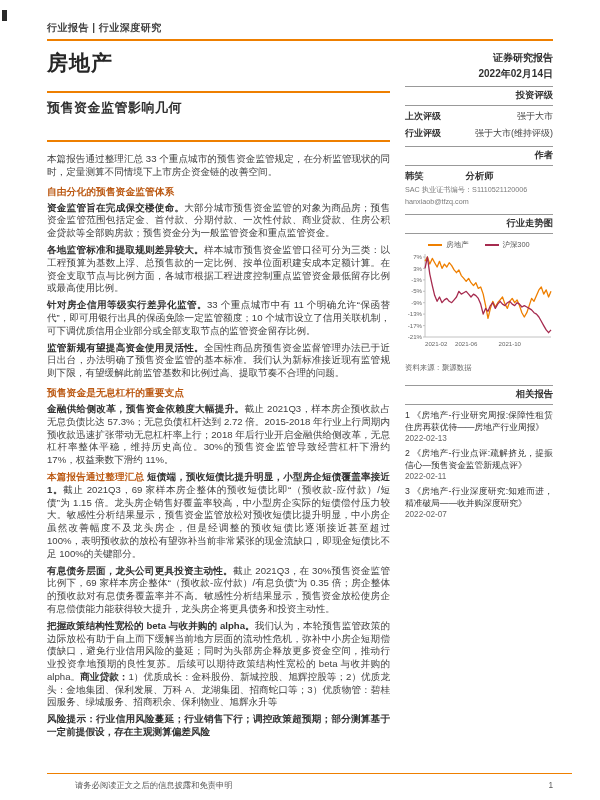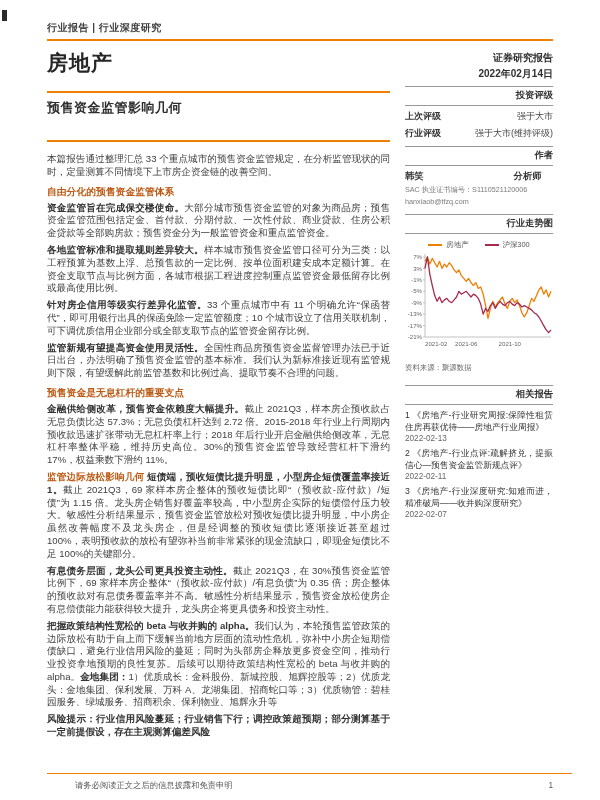--- a/index.html
+++ b/index.html
@@ -35,21 +35,21 @@
 
   
   .rpt-type { font-size:10px; font-weight:bold; color:#2f2f2f; text-align:right; margin-top:10px; }
   .rpt-date { font-size:10px; font-weight:bold; color:#2f2f2f; text-align:right; margin:2px 0 5px; }
   .side-h { border-top:1px solid #999; border-bottom:1px solid #999; font-weight:bold; font-size:9.3px; color:#333; padding:2px 0 3px;text-align:right; }
   .rrow { display:flex; justify-content:space-between; font-size:9px; padding:4px 0 0; }
   .rrow .lbl { font-weight:bold; color:#333; }
   .rrow .val { color:#444; }
   .rating-block { padding-bottom:6px; }
   .auth-block { padding:4px 0 8px; }
-  .auth-line { display:flex; font-size:9.3px; font-weight:bold; color:#333;gap:48px; }
+  .auth-line { display:flex; font-size:9.3px; font-weight:bold; color:#333; }
   .auth-role { margin-left:42px; }
   .auth-cert, .auth-email { font-size:7.2px; color:#7a7a7a; margin-top:2px; }
   .chart-block { padding:6px 0 0; }
   .legend { display:flex; gap:16px; justify-content:center; font-size:7.4px; color:#555; margin-bottom:2px; }
   .legend-entry { display:flex; align-items:center; gap:4px; }
   .legend-swatch { width:14px; height:2px; display:inline-block; }
   .source { font-size:7.4px; color:#666; margin:7px 0 12px; }
   .rep-item { margin-top:4px; }
   .rep-title { font-size:8.7px; color:#333; line-height:1.38; text-align:justify; }
   .rep-date { font-size:8.2px; color:#666; margin-top:1px; }
@@ -80,23 +80,23 @@
         <p>本篇报告通过整理汇总 33 个重点城市的预售资金监管规定，在分析监管现状的同时，定量测算不同情境下上市房企资金链的改善空间。</p>
 
         <div class="sec-h">自由分化的预售资金监管体系</div>
         <p><span class="lead">资金监管旨在完成保交楼使命。</span><span>大部分城市预售资金监管的对象为商品房；预售资金监管范围包括定金、首付款、分期付款、一次性付款、商业贷款、住房公积金贷款等全部购房款；预售资金分为一般监管资金和重点监管资金。</span></p>
         <p><span class="lead">各地监管标准和提取规则差异较大。</span><span>样本城市预售资金监管口径可分为三类：以工程预算为基数上浮、总预售款的一定比例、按单位面积建安成本定额计算。在资金支取节点与比例方面，各城市根据工程进度控制重点监管资金最低留存比例或最高使用比例。</span></p>
         <p><span class="lead">针对房企信用等级实行差异化监管。</span><span>33 个重点城市中有 11 个明确允许“保函替代”，即可用银行出具的保函免除一定监管额度；10 个城市设立了信用关联机制，可下调优质信用企业部分或全部支取节点的监管资金留存比例。</span></p>
         <p><span class="lead">监管新规有望提高资金使用灵活性。</span><span>全国性商品房预售资金监督管理办法已于近日出台，办法明确了预售资金监管的基本标准。我们认为新标准接近现有监管规则下限，有望缓解此前监管基数和比例过高、提取节奏不合理的问题。</span></p>
 
         <div class="sec-h">预售资金是无息杠杆的重要支点</div>
         <p><span class="lead">金融供给侧改革，预售资金依赖度大幅提升。</span><span>截止 2021Q3，样本房企预收款占无息负债比达 57.3%；无息负债杠杆达到 2.72 倍。2015-2018 年行业上行周期内预收款迅速扩张带动无息杠杆率上行；2018 年后行业开启金融供给侧改革，无息杠杆率整体平稳，维持历史高位。30%的预售资金监管导致经营杠杆下滑约 17%，权益乘数下滑约 11%。</span></p>
-        <p><span class="inline-h">监管边际放松影响几何 </span><span class="lead">短债端，预收短债比提升明显，小型房企短债覆盖率接近 1。</span><span>截止 2021Q3，69 家样本房企整体的预收短债比即“（预收款-应付款）/短债”为 1.15 倍。龙头房企销售好覆盖率较高，中小型房企实际的短债偿付压力较大。敏感性分析结果显示，预售资金监管放松对预收短债比提升明显，中小房企虽然改善幅度不及龙头房企，但是经调整的预收短债比逐渐接近甚至超过 100%，表明预收款的放松有望弥补当前非常紧张的现金流缺口，即现金短债比不足 100%的关键部分。</span></p>
+        <p><span class="inline-h">本篇报告通过整理汇总 </span><span class="lead">短债端，预收短债比提升明显，小型房企短债覆盖率接近 1。</span><span>截止 2021Q3，69 家样本房企整体的预收短债比即“（预收款-应付款）/短债”为 1.15 倍。龙头房企销售好覆盖率较高，中小型房企实际的短债偿付压力较大。敏感性分析结果显示，预售资金监管放松对预收短债比提升明显，中小房企虽然改善幅度不及龙头房企，但是经调整的预收短债比逐渐接近甚至超过 100%，表明预收款的放松有望弥补当前非常紧张的现金流缺口，即现金短债比不足 100%的关键部分。</span></p>
         <p><span class="lead">有息债务层面，龙头公司更具投资主动性。</span><span>截止 2021Q3，在 30%预售资金监管比例下，69 家样本房企整体“（预收款-应付款）/有息负债”为 0.35 倍；房企整体的预收款对有息债务覆盖率并不高。敏感性分析结果显示，预售资金放松使房企有息偿债能力能获得较大提升，龙头房企将更具债务和投资主动性。</span></p>
-        <p><span class="lead">把握政策结构性宽松的 beta 与收并购的 alpha。</span><span>我们认为，本轮预售监管政策的边际放松有助于自上而下缓解当前地方层面的流动性危机，弥补中小房企短期偿债缺口，避免行业信用风险的蔓延；同时为头部房企释放更多资金空间，推动行业投资拿地预期的良性复苏。后续可以期待政策结构性宽松的 beta 与收并购的 alpha。</span><span class="lead">金地集团：</span><span>1）优质成长：金科股份、新城控股、旭辉控股等；2）优质龙头：金地集团、保利发展、万科 A、龙湖集团、招商蛇口等；3）优质物管：碧桂园服务、绿城服务、招商积余、保利物业、旭辉永升等</span></p>
+        <p><span class="lead">把握政策结构性宽松的 beta 与收并购的 alpha。</span><span>我们认为，本轮预售监管政策的边际放松有助于自上而下缓解当前地方层面的流动性危机，弥补中小房企短期偿债缺口，避免行业信用风险的蔓延；同时为头部房企释放更多资金空间，推动行业投资拿地预期的良性复苏。后续可以期待政策结构性宽松的 beta 与收并购的 alpha。</span><span class="lead">商业贷款：</span><span>1）优质成长：金科股份、新城控股、旭辉控股等；2）优质龙头：金地集团、保利发展、万科 A、龙湖集团、招商蛇口等；3）优质物管：碧桂园服务、绿城服务、招商积余、保利物业、旭辉永升等</span></p>
 
         <div class="risk">
             <p>风险提示：行业信用风险蔓延；行业销售下行；调控政策超预期；部分测算基于一定前提假设，存在主观测算偏差风险</p>
           </div>
       </div>
     </div>
 
     <aside class="right-col">
       <div class="rpt-type">证券研究报告</div>
       <div class="rpt-date">2022年02月14日</div>

